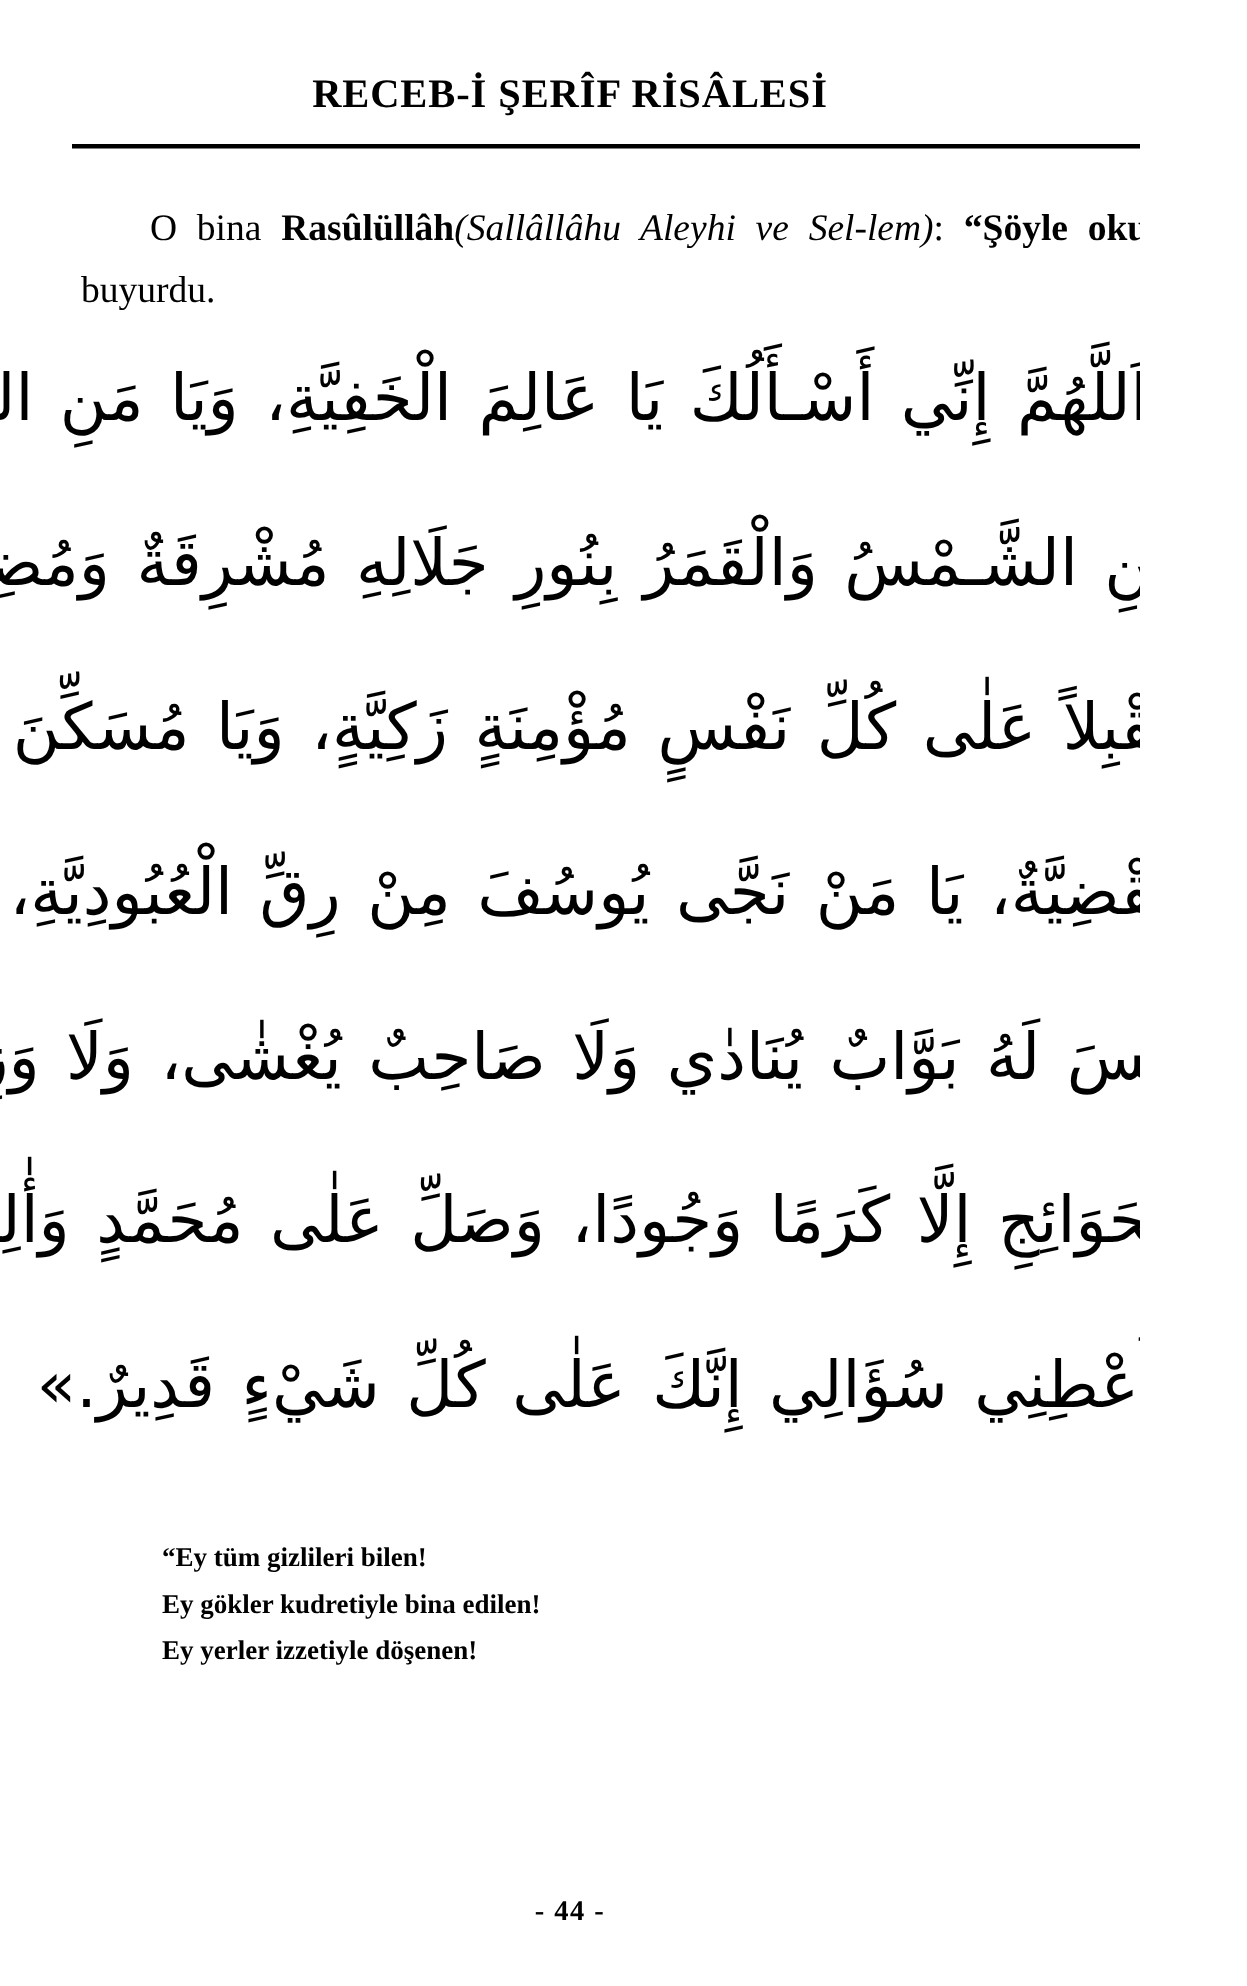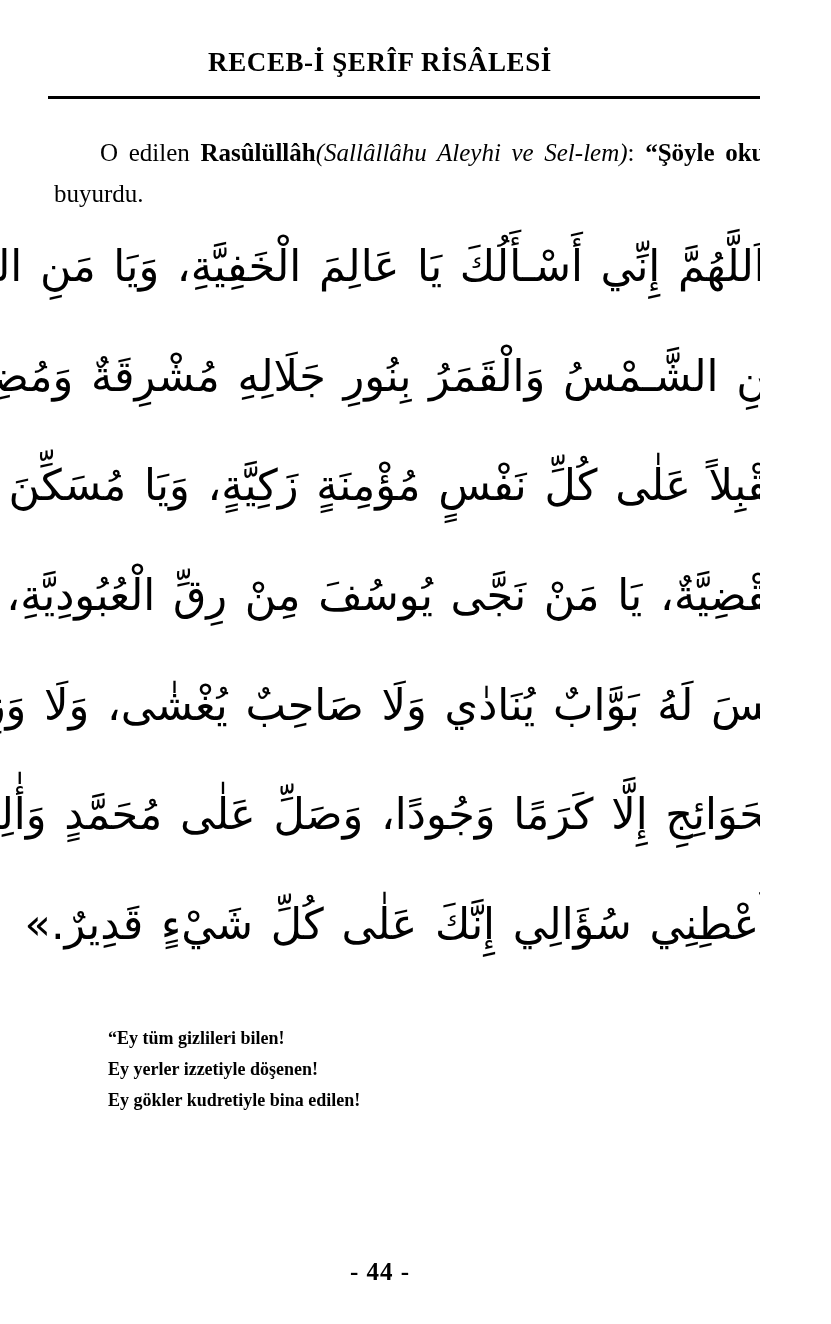--- a/index.html
+++ b/index.html
@@ -93,51 +93,51 @@
   }
   .translation div {
     white-space: nowrap;
   }
   .folio {
     position: absolute;
     bottom: 38px;
     left: 0;
     right: 0;
     text-align: center;
-    font-size: 25px;
+    font-size: 19px;
     font-weight: bold;
     letter-spacing: 1px;
   }
 </style>
 </head>
 <body>
 
 <div class="page">
 
   <div class="header">
     <div class="header-title">RECEB-İ ŞERÎF RİSÂLESİ</div>
   </div>
 
   <div class="rule"></div>
 
   <p class="intro">
-    <span class="indent"></span><span>O  edilen </span><span class="b">Rasûlüllâh</span><span class="bi">(Sallâllâhu Aleyhi ve Sel-</span><span class="bi">lem)</span><span>: </span><span class="b">“Şöyle oku”</span><span> buyurdu.</span>
+    <span class="indent"></span><span>O  bina </span><span class="b">Rasûlüllâh</span><span class="bi">(Sallâllâhu Aleyhi ve Sel-</span><span class="bi">lem)</span><span>: </span><span class="b">“Şöyle oku”</span><span> buyurdu.</span>
   </p>
 
   <div class="arabic">
     <span class="ln justify">«اَللَّهُمَّ إِنِّي أَسْـأَلُكَ يَا عَالِمَ الْخَفِيَّةِ، وَيَا مَنِ السَّمَاءُ</span>
     <span class="ln justify">مَنِ الشَّـمْسُ وَالْقَمَرُ بِنُورِ جَلَالِهِ مُشْرِقَةٌ وَمُضِيَّةٌ، وَيَا</span>
     <span class="ln justify">مُقْبِلاً عَلٰى كُلِّ نَفْسٍ مُؤْمِنَةٍ زَكِيَّةٍ، وَيَا مُسَكِّنَ رُعْبِ</span>
     <span class="ln justify">مَقْضِيَّةٌ، يَا مَنْ نَجَّى يُوسُفَ مِنْ رِقِّ الْعُبُودِيَّةِ، يَا مَنْ</span>
     <span class="ln justify">لَيْسَ لَهُ بَوَّابٌ يُنَادٰي وَلَا صَاحِبٌ يُغْشٰى، وَلَا وَزِيرٌ</span>
     <span class="ln justify">الْحَوَائِجِ إِلَّا كَرَمًا وَجُودًا، وَصَلِّ عَلٰى مُحَمَّدٍ وَأٰلِهِ</span>
     <span class="ln">وَأَعْطِنِي سُؤَالِي إِنَّكَ عَلٰى كُلِّ شَيْءٍ قَدِيرٌ.»</span>
   </div>
 
   <div class="translation">
     <div>“Ey tüm gizlileri bilen!</div>
+    <div>Ey gökler kudretiyle bina edilen!</div>
     <div>Ey yerler izzetiyle döşenen!</div>
-    <div>Ey gökler kudretiyle bina edilen!</div>
   </div>
 
   <div class="folio">- 44 -</div>
 
 </div>
 
 </body></html>

